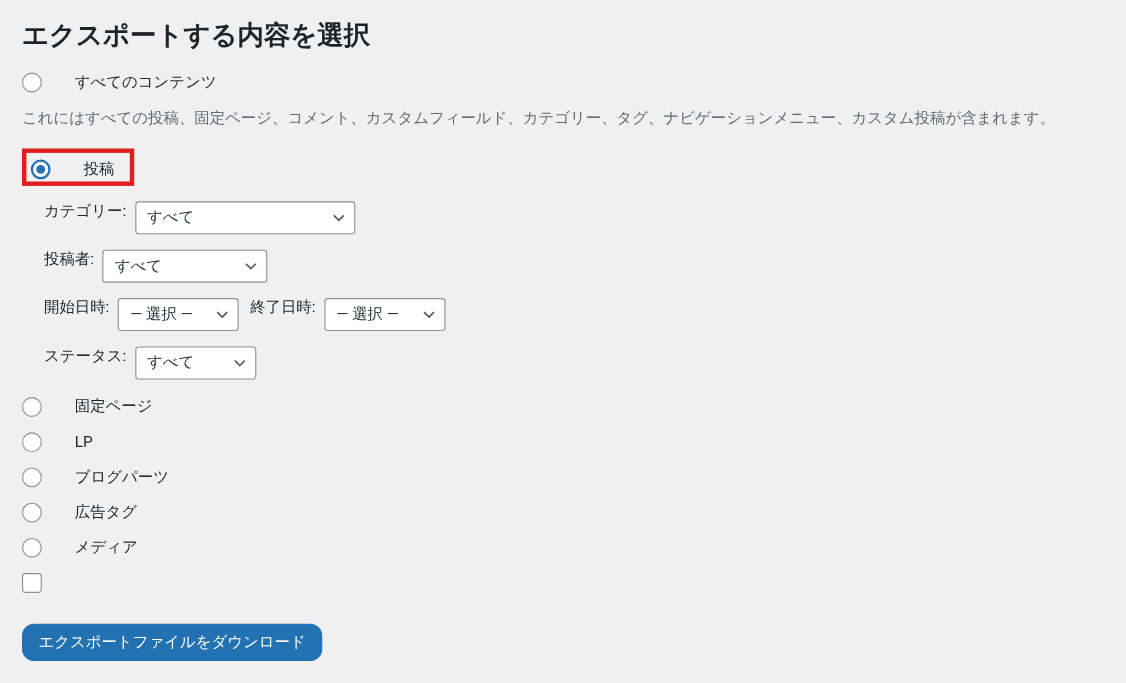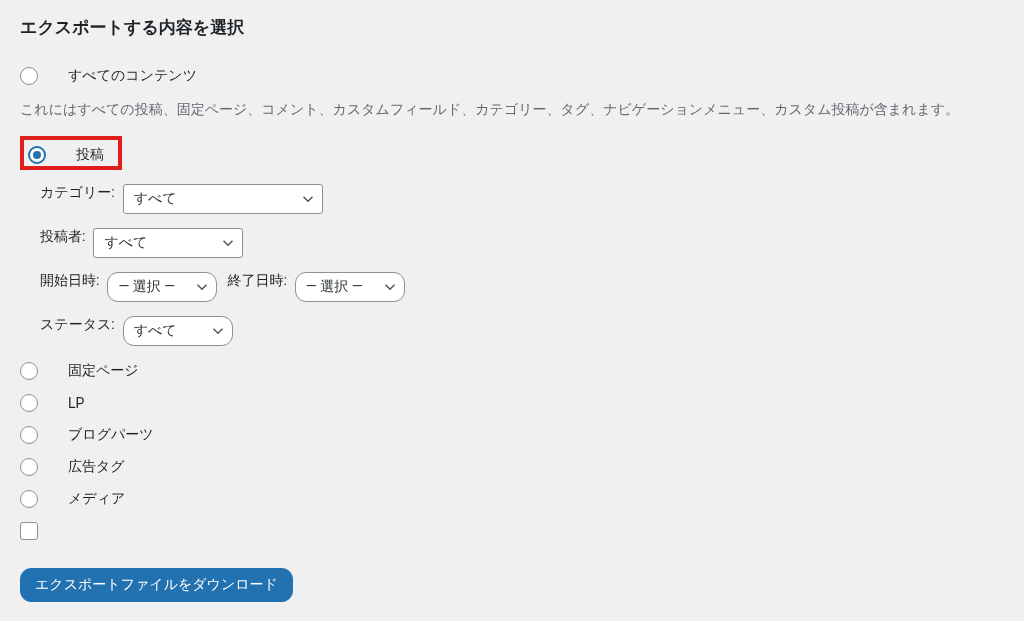--- a/index.html
+++ b/index.html
@@ -8,24 +8,24 @@
       padding: 0;
     }
     body {
       background: #f0f0f1;
       font-family: -apple-system, BlinkMacSystemFont, "Segoe UI", Roboto, "Hiragino Kaku Gothic ProN", "Hiragino Sans", Meiryo, sans-serif;
       font-size: 14px;
       color: #1d2327;
       padding: 16px 20px;
     }
     h2 {
-      font-size: 17px;
+      font-size: 24px;
       font-weight: 600;
       color: #1d2327;
-      margin-bottom: 28px;
+      margin-bottom: 18px;
     }
     .option-row {
       display: flex;
       align-items: center;
       margin-bottom: 14px;
       gap: 20px;
     }
     .option-row.highlighted {
       display: inline-flex;
       border: 4px solid #e01e1e;
@@ -100,21 +100,21 @@
       transform: translateY(-50%);
       pointer-events: none;
     }
     .select .chevron svg {
       width: 12px;
       height: 12px;
       display: block;
     }
     .select.wide { min-width: 200px; }
     .select.med  { min-width: 150px; }
-    .select.sm   { min-width: 110px; border-radius: 11px; }
+    .select.sm   { min-width: 110px; }
     .checkbox-row {
       display: flex;
       align-items: center;
       margin-bottom: 28px;
       margin-top: 8px;
     }
     .checkbox {
       width: 18px;
       height: 18px;
       border: 1px solid #8c8f94;

